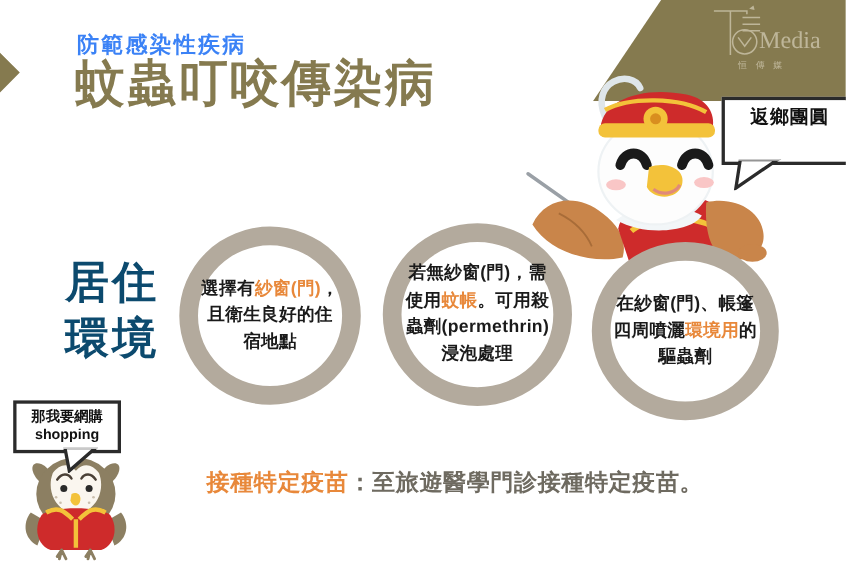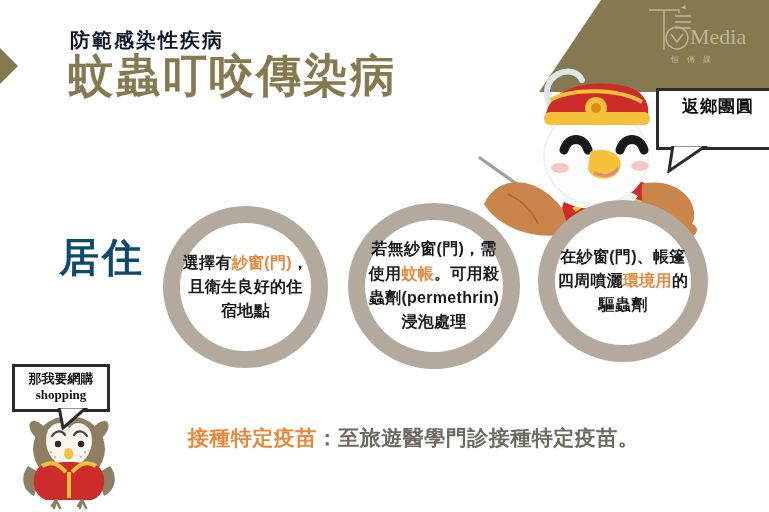--- a/index.html
+++ b/index.html
@@ -23,21 +23,21 @@
     position:absolute; left:-34px; top:14px; width:86px; height:104px; z-index:2;
   }
   .logo{
     position:absolute; right:14px; top:4px; width:118px; height:62px;
     z-index:3; opacity:.55;
   }
 
   
   .kicker{
     position:absolute; left:70px; top:27px; z-index:4;
-    font-size:20px; letter-spacing:2px; color:#0f172a; font-weight:bold;
+    font-size:20px; letter-spacing:2px; color:#3b82f6; font-weight:bold;
   }
   .title{
     position:absolute; left:68px; top:52px; z-index:4;
     font-size:45px; letter-spacing:2px; color:#857A4F; font-weight:bold;
     line-height:1.05; white-space:nowrap;
   }
 
   
   .bird-main{position:absolute; left:478px; top:58px; width:240px; height:190px; z-index:3;}
   .owl{position:absolute; left:8px; top:402px; width:122px; height:110px; z-index:6;}
@@ -50,21 +50,21 @@
   }
   .bubble-top{
     left:656px; top:88px; width:124px; height:62px;
     font-size:17px; line-height:1.28; padding-top:5px; letter-spacing:1px;
   }
   .bubble-top .tail{
     position:absolute; left:8px; bottom:-26px; width:44px; height:28px;
   }
   .bubble-bot{
     left:12px; top:364px; width:98px; height:48px;
-    font-size:13px; line-height:1.25; padding-top:4px;font-family:Liberation Serif, serif;
+    font-size:13px; line-height:1.25; padding-top:4px;
   }
   .bubble-bot .tail{
     position:absolute; left:42px; bottom:-21px; width:32px; height:23px;
   }
 
   
   .side-label{
     position:absolute; left:42px; top:232px; z-index:5;
     font-size:40px; font-weight:bold; color:#0c4a6e; line-height:1.28;
     letter-spacing:3px; text-align:center; width:120px;
@@ -82,21 +82,21 @@
     line-height:1.52; letter-spacing:.3px;
   }
   .hl{color:#E8883A;}
 
   #circle1{left:163px; top:206px; width:165px; height:162px;justify-content:center;}
   #circle1 .ctext{font-size:16px; width:130px;}
 
   #circle2{left:348px; top:203px; width:172px; height:166px; z-index:5;justify-content:center;}
   #circle2 .ctext{font-size:16px; width:150px;}
 
-  #circle3{left:538px; top:200px; width:170px; height:162px; z-index:5;}
+  #circle3{left:538px; top:220px; width:170px; height:162px; z-index:5;}
   #circle3 .ctext{font-size:16px; width:140px;}
 
   
   .footer{
     position:absolute; left:16px; top:424px; width:769px; z-index:6;
     text-align:center; font-size:21px; font-weight:bold;
     color:#6E6A60; letter-spacing:.5px;margin-left:13px;
   }
   .footer .hl{color:#E8883A;}
 </style>
@@ -166,20 +166,21 @@
   <div class="bubble bubble-top">
     <div>返鄉團圓</div>
     <svg class="tail" viewBox="0 0 44 28">
       <path d="M6 0 L40 0 L2 26 Z" fill="#fff" stroke="#2b2b2b" stroke-width="3"></path>
       <path d="M4 -2 L42 -2" stroke="#fff" stroke-width="6"></path>
     </svg>
   </div>
 
   <div class="side-label">
     <div>居住</div>
+    <div>環境</div>
   </div>
 
   <div class="circle" id="circle1">
     <div class="ctext">
       <span>選擇有</span><span class="hl">紗窗(門)</span><span>，且衛生良好的住宿地點</span>
     </div>
   </div>
 
   <div class="circle" id="circle2">
     <div class="ctext">

